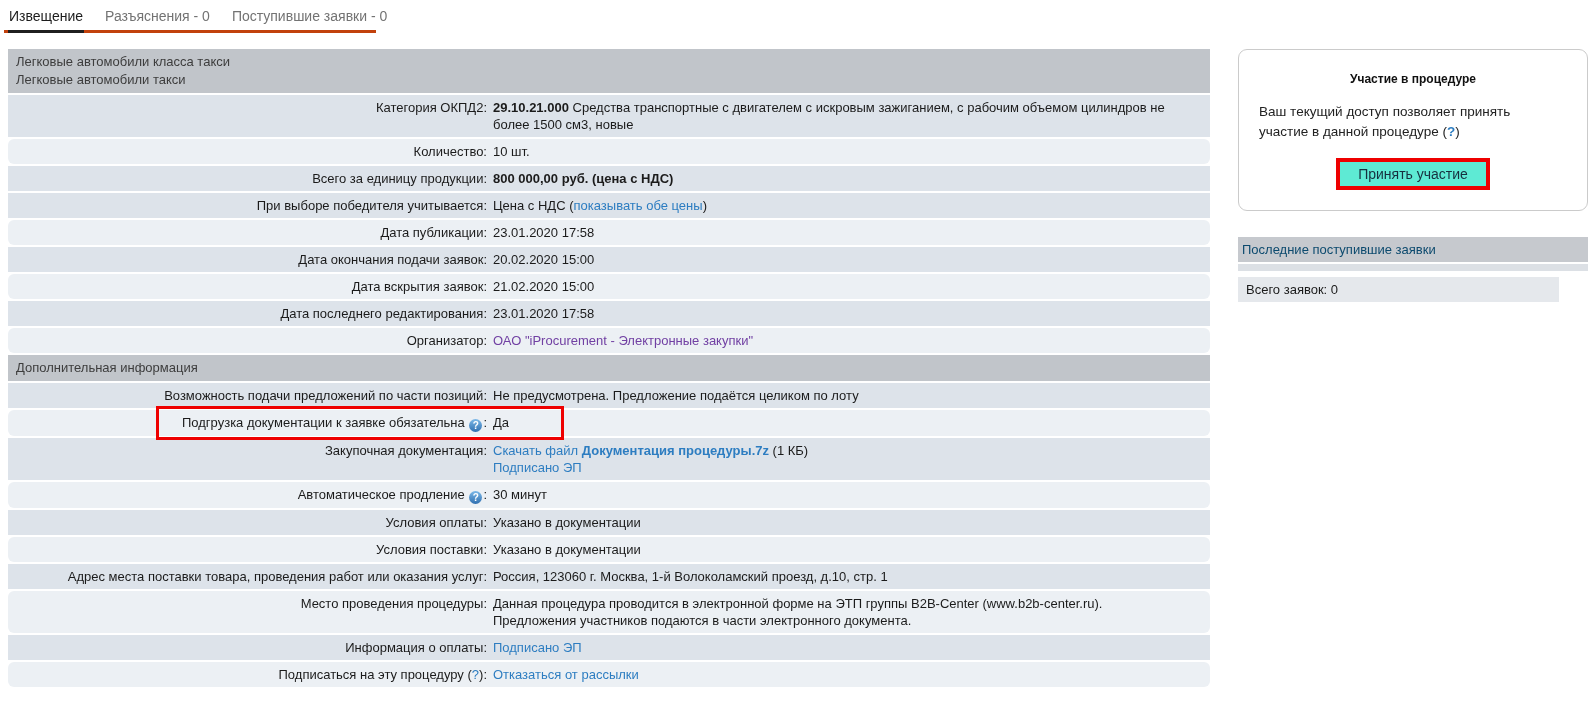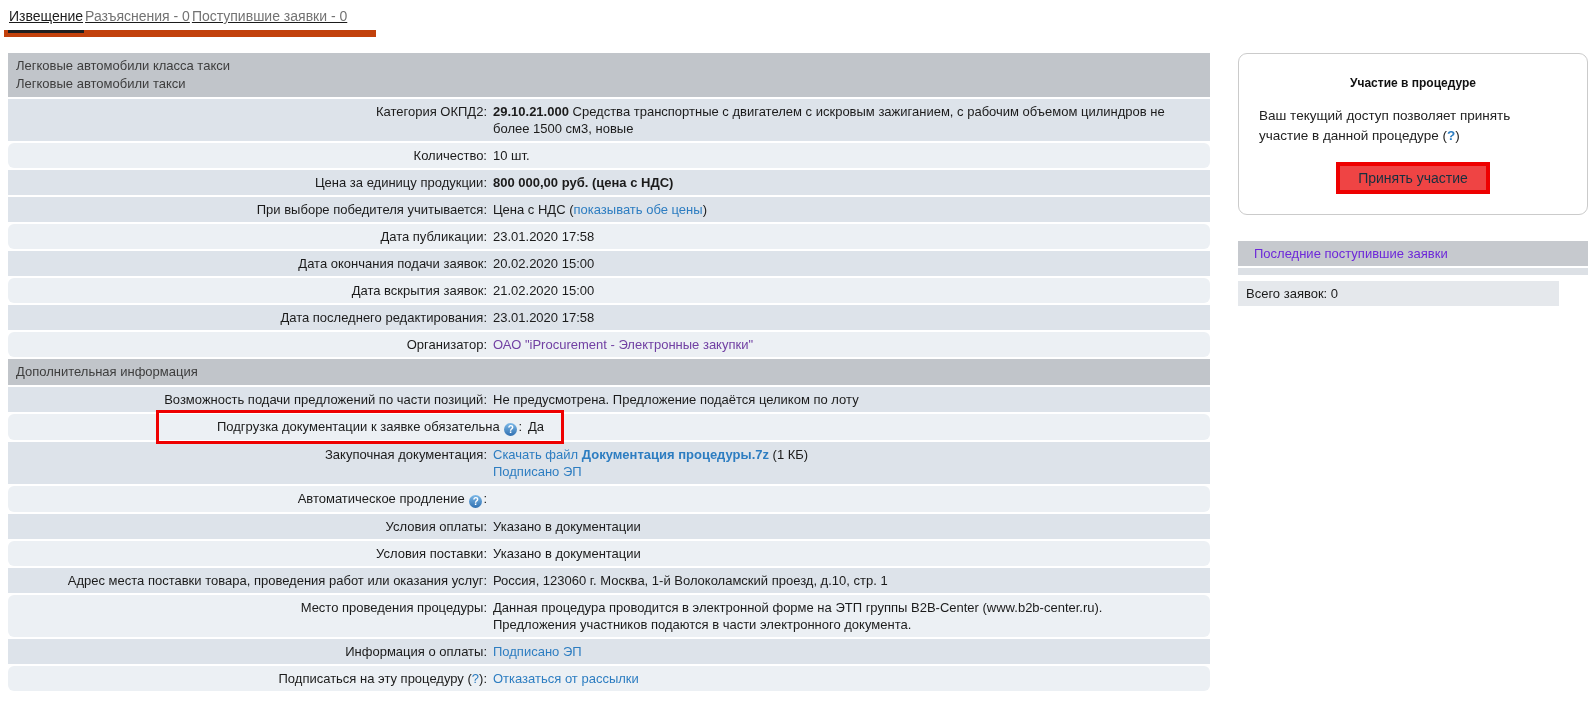--- a/index.html
+++ b/index.html
@@ -6,23 +6,23 @@
   html,body { margin:0; padding:0; background:#fff; }
   body {
     font-family:"Liberation Sans", sans-serif;
     font-size:13px; color:#1b1b1b;
     width:1595px; height:713px; overflow:hidden;
   }
   .page { padding:0 0 0 8px; }
 
   
   .tabs {
-    display:flex; width:372px;
-    border-bottom:7px solid #c2410c;
-    margin-left:-4px; padding-left:4px;text-decoration:underline;
+    display:flex; gap:20px; width:372px;
+    border-bottom:3px solid #c2410c;
+    margin-left:-4px; padding-left:4px;
   }
   .tab {
     font-size:14px; padding:8px 1px 6px; text-decoration:none;
     color:#737373; white-space:nowrap; cursor:pointer;
   }
   .tab.active { color:#1c1c1c; border-bottom:3px solid #1f1f1f; margin-bottom:-3px; cursor:default; }
 
   
   .content { display:flex; align-items:flex-start; margin-top:16px; }
   .ptable { width:1202px; flex:none; }
@@ -45,46 +45,46 @@
   a.lnk { color:#2d7dc1; text-decoration:none; cursor:pointer; }
   a.vlnk { color:#7140a3; text-decoration:none; cursor:pointer; }
 
   .help {
     display:inline-block; width:13px; height:13px; border-radius:50%;
     background:linear-gradient(#7db9e8,#2f6fb0); color:#fff;
     font-size:10px; font-weight:bold; line-height:13px; text-align:center;
     vertical-align:-2px; margin:0 1px; cursor:pointer;
   }
 
-  .hl { position:relative;padding-left:35px; }
+  .hl { position:relative; }
   .redbox {
     position:absolute; left:148px; top:-4px; bottom:-4px; width:408px;
     border:3px solid #ee0000; pointer-events:none;
   }
 
   
   .panel {
     border:1px solid #cbcbcb; border-radius:9px;
     padding:14px 20px 18px; background:#fff;
   }
   .panel-title {
     text-align:center; font-weight:bold; font-size:12px;
     color:#111; margin:8px 0 16px;
   }
   .panel-text { font-size:13.5px; line-height:20px; color:#222; width:282px; }
   .panel-text .q { font-weight:bold; }
   .join-btn {
     display:block; margin:16px auto 2px;
-    background:#ef4444; border:4px solid #ee0000;
+    background:#5eead4; border:4px solid #ee0000;
     font-family:"Liberation Sans", sans-serif; font-size:14px; color:#17303f;
     padding:4px 18px; cursor:pointer;text-align:right;
   }
 
   .bids { margin-top:26px; }
-  .bids-header { background:#c6c9ce; color:#6d28d9; padding:5px 16px; }
+  .bids-header { background:#c6c9ce; color:#0c4a6e; padding:5px 4px; }
   .bids-strip { height:7px; background:#dce0e5; margin-top:2px; }
   .bids-row { background:#e5e8ec; padding:5px 8px; margin-top:6px; width:calc(100% - 29px); }
 </style>
 </head>
 <body>
 
 <div class="page">
 
   <div class="tabs">
     <span class="tab active">Извещение</span>
@@ -105,21 +105,21 @@
         <div class="cl">Категория ОКПД2:</div>
         <div class="cv"><span class="b">29.10.21.000</span><span> Средства транспортные с двигателем с искровым зажиганием, с рабочим объемом цилиндров не более 1500 см3, новые</span></div>
       </div>
 
       <div class="prow l">
         <div class="cl">Количество:</div>
         <div class="cv">10 шт.</div>
       </div>
 
       <div class="prow d">
-        <div class="cl">Цена за единицу продукции:</div>
+        <div class="cl">Всего за единицу продукции:</div>
         <div class="cv b">800 000,00 руб. (цена с НДС)</div>
       </div>
 
 
       <div class="prow d">
         <div class="cl">При выборе победителя учитывается:</div>
         <div class="cv"><span>Цена с НДС (</span><a class="lnk">показывать обе цены</a><span>)</span></div>
       </div>
 
       <div class="prow l">
@@ -166,20 +166,21 @@
         <div class="cv">
           <a class="lnk">Скачать файл</a>
           <a class="lnk b">Документация процедуры.7z</a><span> (1 КБ)</span><br>
           <a class="lnk">Подписано ЭП</a>
         </div>
       </div>
 
       <div class="prow l">
         <div class="cl"><span>Автоматическое продление</span>
           <span class="help">?</span><span>:</span></div>
+        <div class="cv">30 минут</div>
       </div>
 
       <div class="prow d">
         <div class="cl">Условия оплаты:</div>
         <div class="cv">Указано в документации</div>
       </div>
 
       <div class="prow l">
         <div class="cl">Условия поставки:</div>
         <div class="cv">Указано в документации</div>

